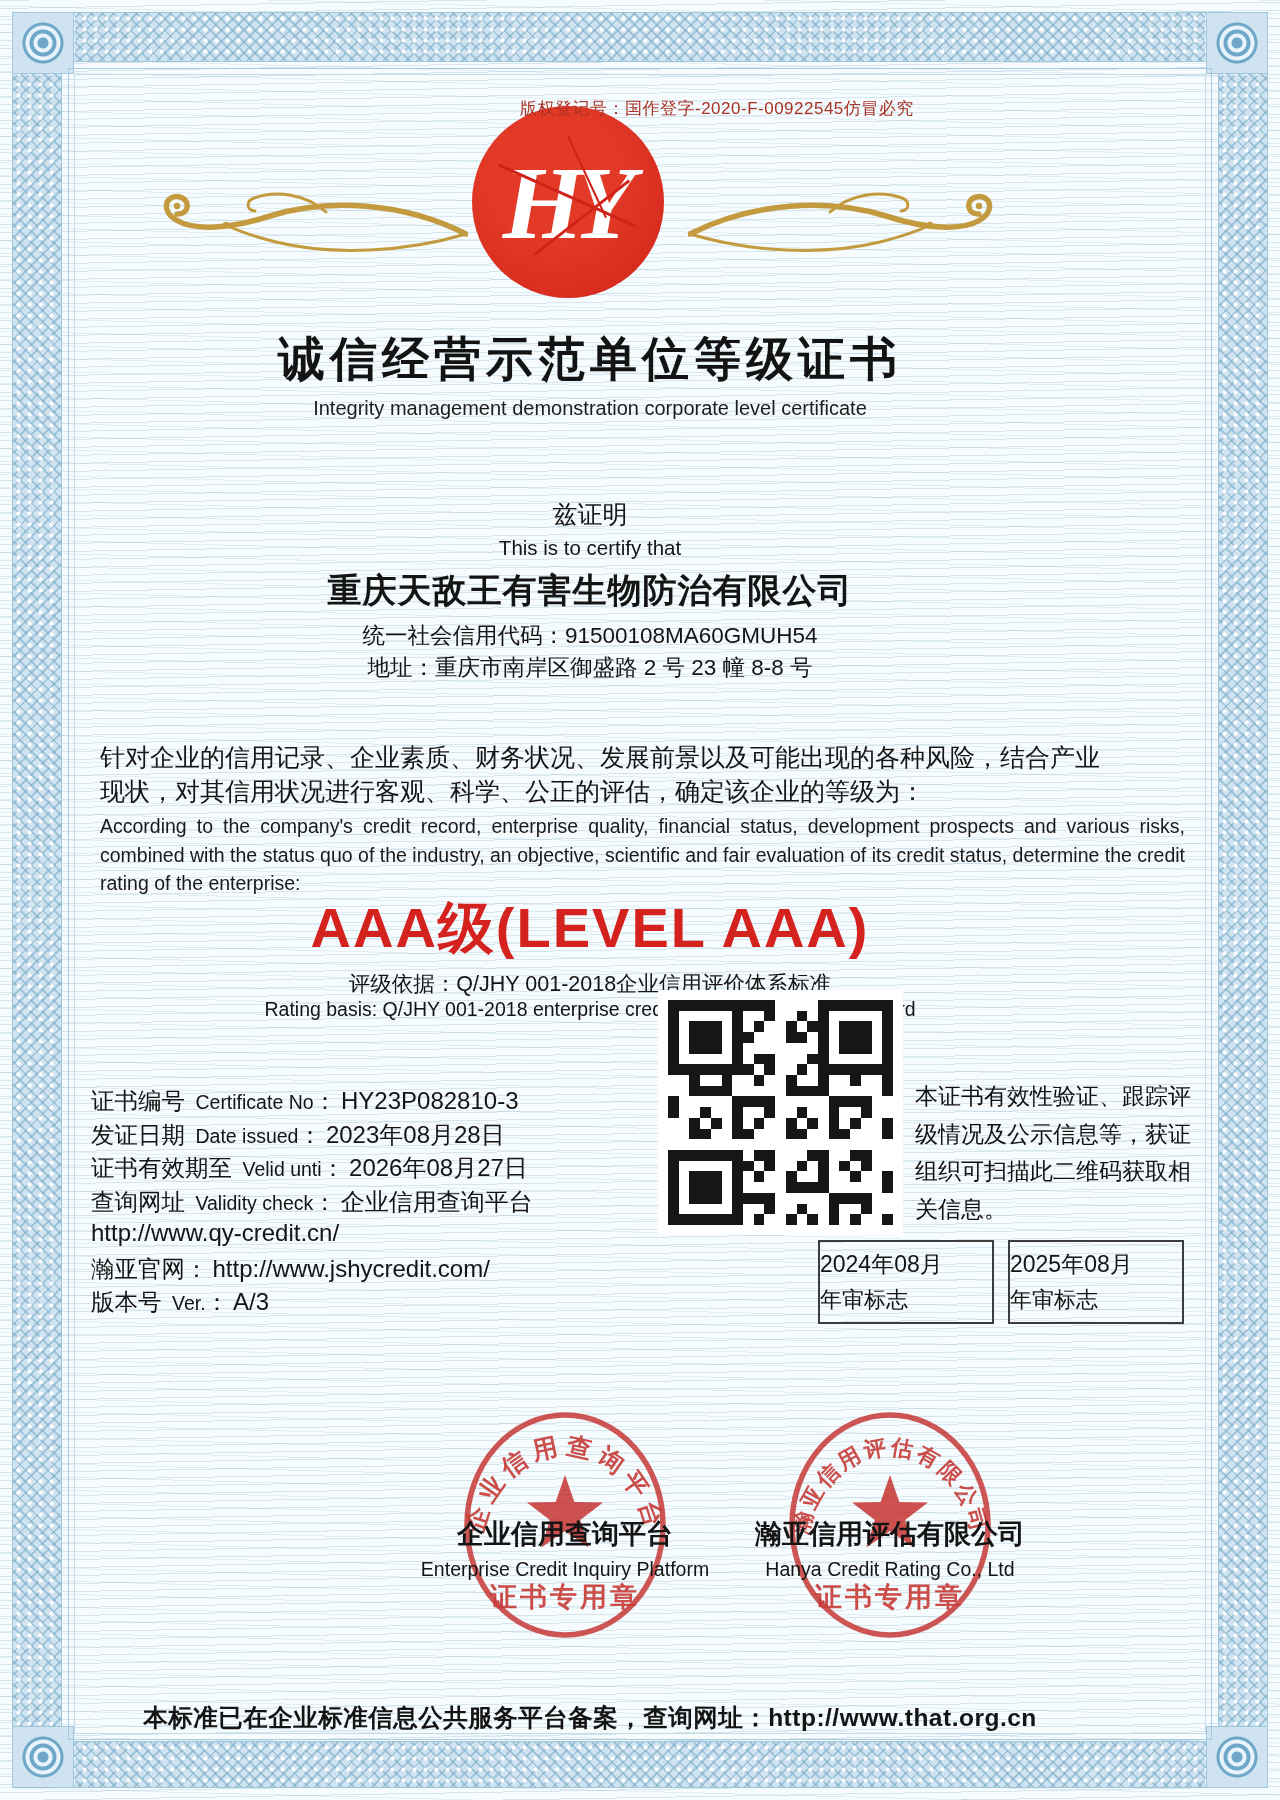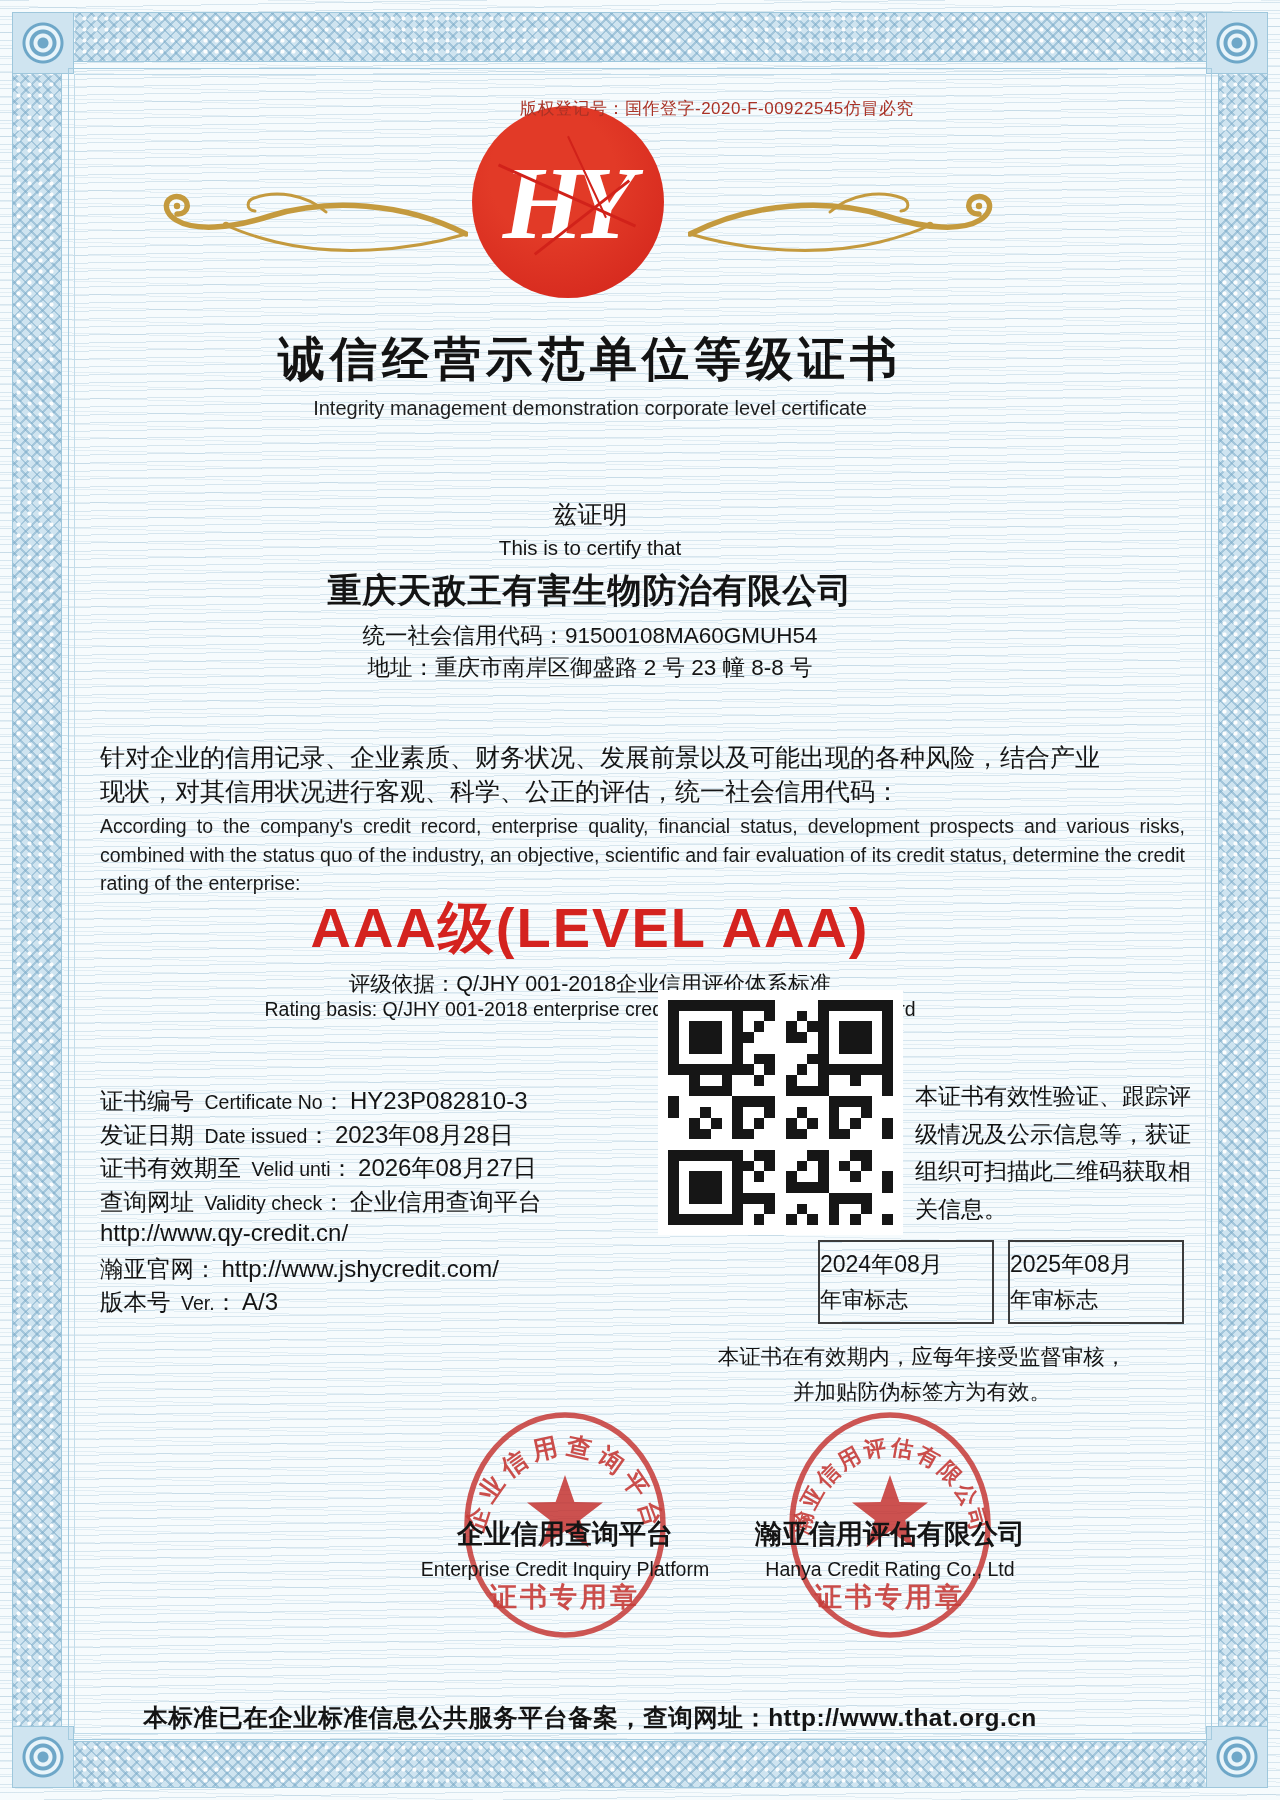--- a/index.html
+++ b/index.html
@@ -51,21 +51,21 @@
   .code{top:620px;font-size:22.5px;}
   .addr{top:652px;font-size:22.5px;}
 
   .para-zh{position:absolute;left:100px;top:740px;width:1082px;font-size:25px;line-height:34px;color:#151515;}
   .para-en{position:absolute;left:100px;top:812px;width:1085px;font-size:19.5px;line-height:28.5px;text-align:justify;color:#1a1a1a;}
 
   .level{top:891px;font-size:56px;font-weight:bold;color:#d4231f;letter-spacing:2px;}
   .basis-zh{top:969px;font-size:21.5px;}
   .basis-en{top:998px;font-size:19.5px;}
 
-  .details{position:absolute;left:100px;top:1085px;}
+  .details{position:absolute;left:91px;top:1085px;}
   .dline{height:33.5px;white-space:nowrap;}
   .dzh{font-size:23.5px;font-weight:500;}
   .den{font-size:19.5px;margin-left:6px;}
   .dc{font-size:23px;}
   .dval{font-size:24px;}
 
   .qr{position:absolute;left:658px;top:990px;width:245px;height:245px;background:#fff;padding:10px;box-sizing:border-box;
     display:grid;grid-template-columns:repeat(21,1fr);grid-auto-rows:1fr;}
   .qr i{display:block;}
   .qr i.d{background:#161616;}
@@ -136,21 +136,21 @@
   <div class="cx title-en">Integrity management demonstration corporate level certificate</div>
   <div class="cx certify-zh">兹证明</div>
   <div class="cx certify-en">This is to certify that</div>
 
   <div class="cx company">重庆天敌王有害生物防治有限公司</div>
   <div class="cx code">统一社会信用代码：91500108MA60GMUH54</div>
   <div class="cx addr">地址：重庆市南岸区御盛路 2 号 23 幢 8-8 号</div>
 
   <div class="para-zh">
     <div>针对企业的信用记录、企业素质、财务状况、发展前景以及可能出现的各种风险，结合产业</div>
-    <div>现状，对其信用状况进行客观、科学、公正的评估，统一社会信用代码：</div>
+    <div>现状，对其信用状况进行客观、科学、公正的评估，确定该企业的等级为：</div>
   </div>
   <div class="para-en">According to the company's credit record, enterprise quality, financial status, development prospects and various risks, combined with the status quo of the industry, an objective, scientific and fair evaluation of its credit status, determine the credit rating of the enterprise:</div>
 
   <div class="cx level">AAA级(LEVEL AAA)</div>
   <div class="cx basis-zh">评级依据：Q/JHY 001-2018企业信用评价体系标准</div>
   <div class="cx basis-en">Rating basis: Q/JHY 001-2018 enterprise credit evaluation system standard</div>
 
   <div class="details">
     <div class="dline">
       <span class="dzh">证书编号</span>
@@ -635,24 +635,20 @@
     <div class="mark-box">
       <div class="mark-date">2024年08月</div>
       <div class="mark-label">年审标志</div>
     </div>
     <div class="mark-box">
       <div class="mark-date">2025年08月</div>
       <div class="mark-label">年审标志</div>
     </div>
   </div>
 
-  <div class="validity">
-    <div>本证书在有效期内，应每年接受监督审核，</div>
-    <div>并加贴防伪标签方为有效。</div>
-  </div>
 
   <div class="org lzh">企业信用查询平台</div>
   <div class="org rzh">瀚亚信用评估有限公司</div>
   <div class="org len">Enterprise Credit Inquiry Platform</div>
   <div class="org ren">Hanya Credit Rating Co., Ltd</div>
 
   <svg class="seal l" viewBox="0 0 210 230">
     <defs>
         <path id="arc-left" d="M 22,158 A 84,98 0 1 1 188,158" fill="none"></path>
       </defs>

